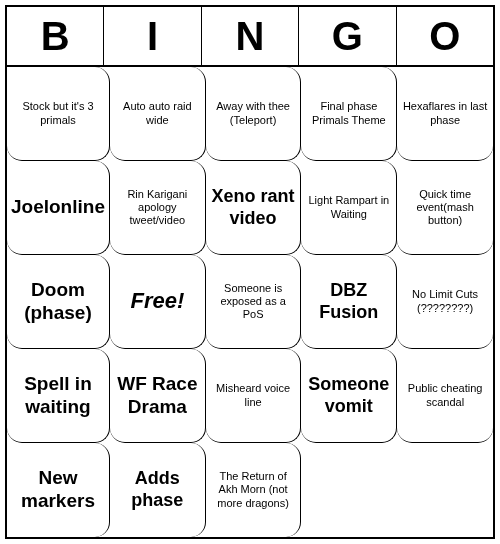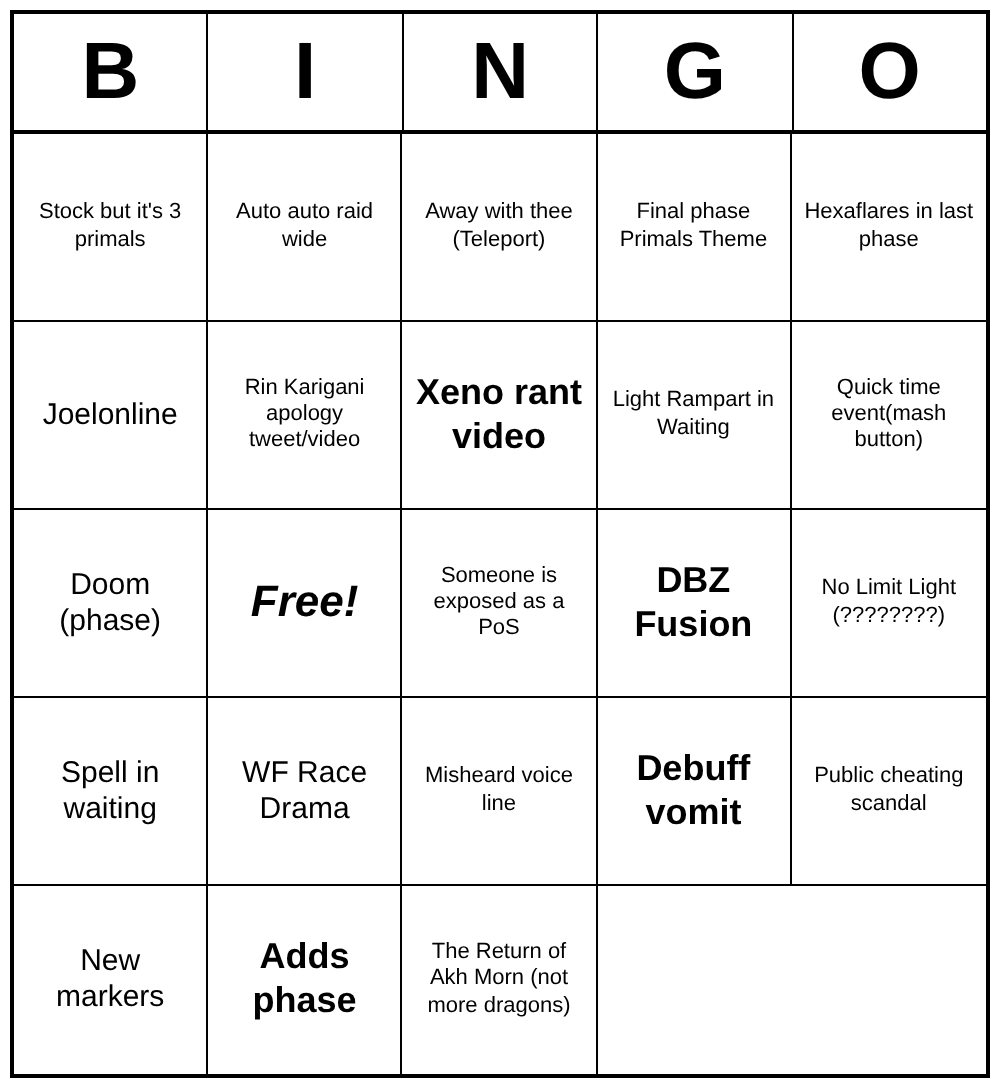--- a/index.html
+++ b/index.html
@@ -58,38 +58,39 @@
       border-right: 1px solid #000;
       border-bottom: 1px solid #000;
       display: flex;
       align-items: center;
       justify-content: center;
       text-align: center;
       padding: 4px;
       font-size: 11px;
       line-height: 1.2;
       position: relative;
+      border-radius: 15px;
     }
 
     .bingo-cell:nth-child(5n) {
       border-right: none;
     }
 
     .bingo-cell:nth-child(n+21) {
       border-bottom: none;
     }
 
     .bingo-cell.large-text {
       font-size: 18px;
       font-weight: bold;
     }
 
     .bingo-cell.medium-text {
-      font-size: 15px;
-      font-weight: normal;
+      font-size: 19px;
+      font-weight: bold;
     }
 
     .bingo-cell.free-space {
       font-size: 22px;
       font-weight: bold;
       font-style: italic;
       text-align: right;
     }
   </style>
 </head>
@@ -111,23 +112,23 @@
       <div class="bingo-cell">Hexaflares in last phase</div>
       <div class="bingo-cell medium-text">Joelonline</div>
       <div class="bingo-cell">Rin Karigani apology tweet/video</div>
       <div class="bingo-cell large-text">Xeno rant video</div>
       <div class="bingo-cell">Light Rampart in Waiting</div>
       <div class="bingo-cell">Quick time event(mash button)</div>
       <div class="bingo-cell medium-text">Doom (phase)</div>
       <div class="bingo-cell free-space">Free!</div>
       <div class="bingo-cell">Someone is exposed as a PoS</div>
       <div class="bingo-cell large-text">DBZ Fusion</div>
-      <div class="bingo-cell">No Limit Light (????????)</div>
+      <div class="bingo-cell">No Limit Cuts (????????)</div>
       <div class="bingo-cell medium-text">Spell in waiting</div>
       <div class="bingo-cell medium-text">WF Race Drama</div>
       <div class="bingo-cell">Misheard voice line</div>
-      <div class="bingo-cell large-text">Debuff vomit</div>
+      <div class="bingo-cell large-text">Someone vomit</div>
       <div class="bingo-cell">Public cheating scandal</div>
       <div class="bingo-cell medium-text">New markers</div>
       <div class="bingo-cell large-text">Adds phase</div>
       <div class="bingo-cell">The Return of Akh Morn (not more dragons)</div>
     </div>
 </div>
 
 </body></html>

